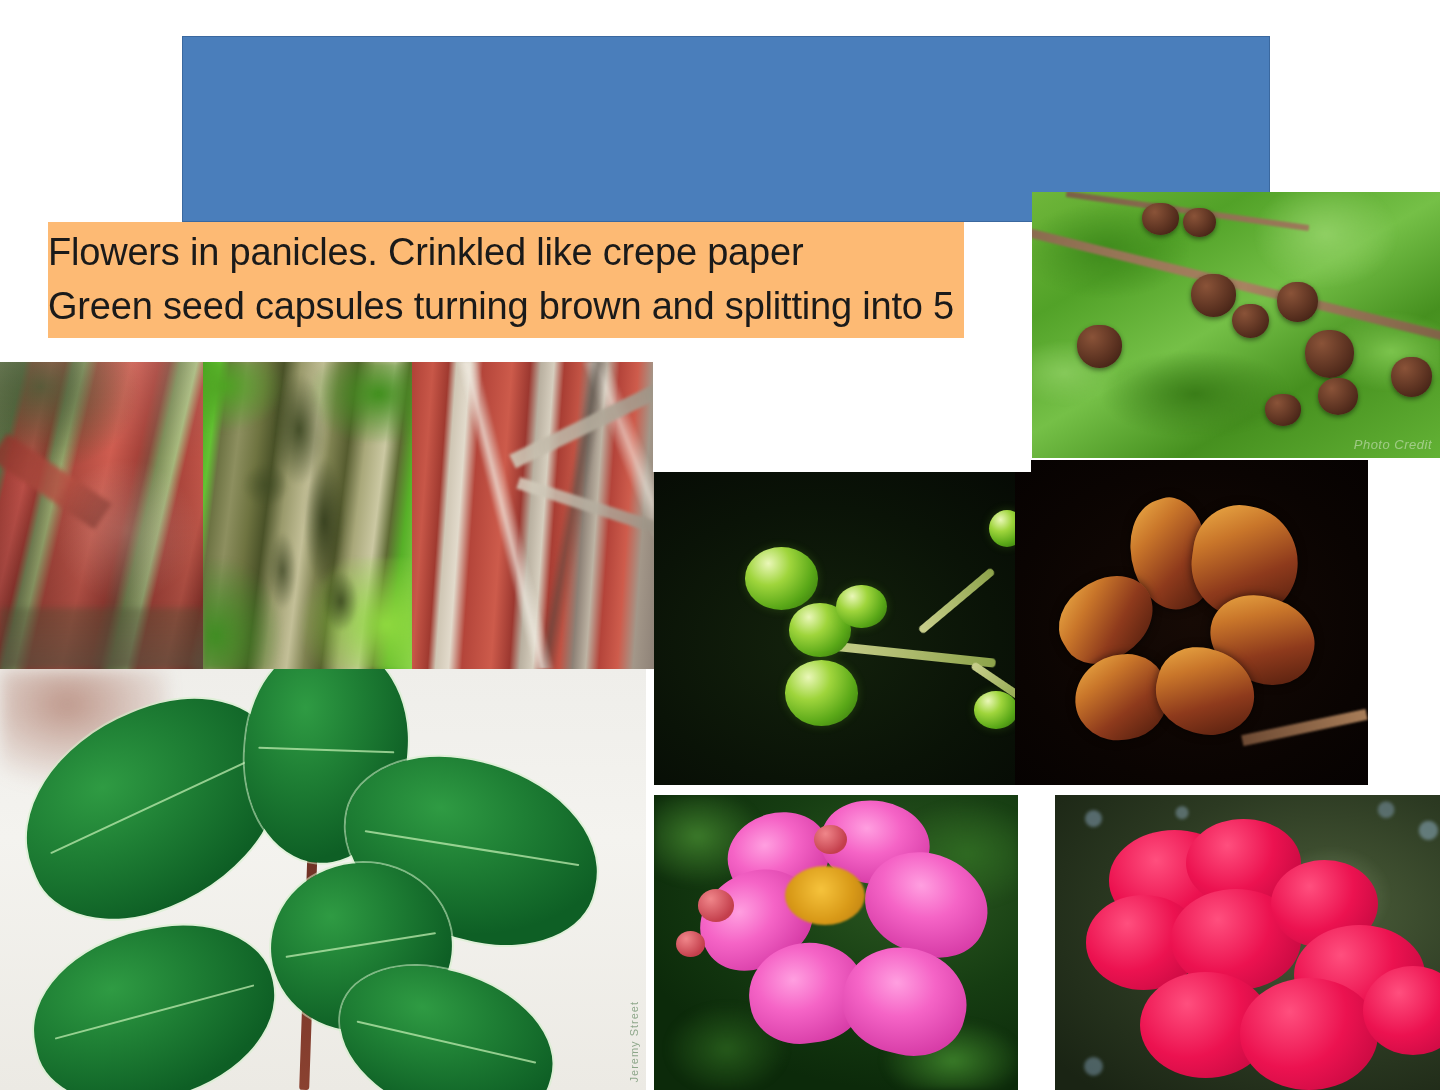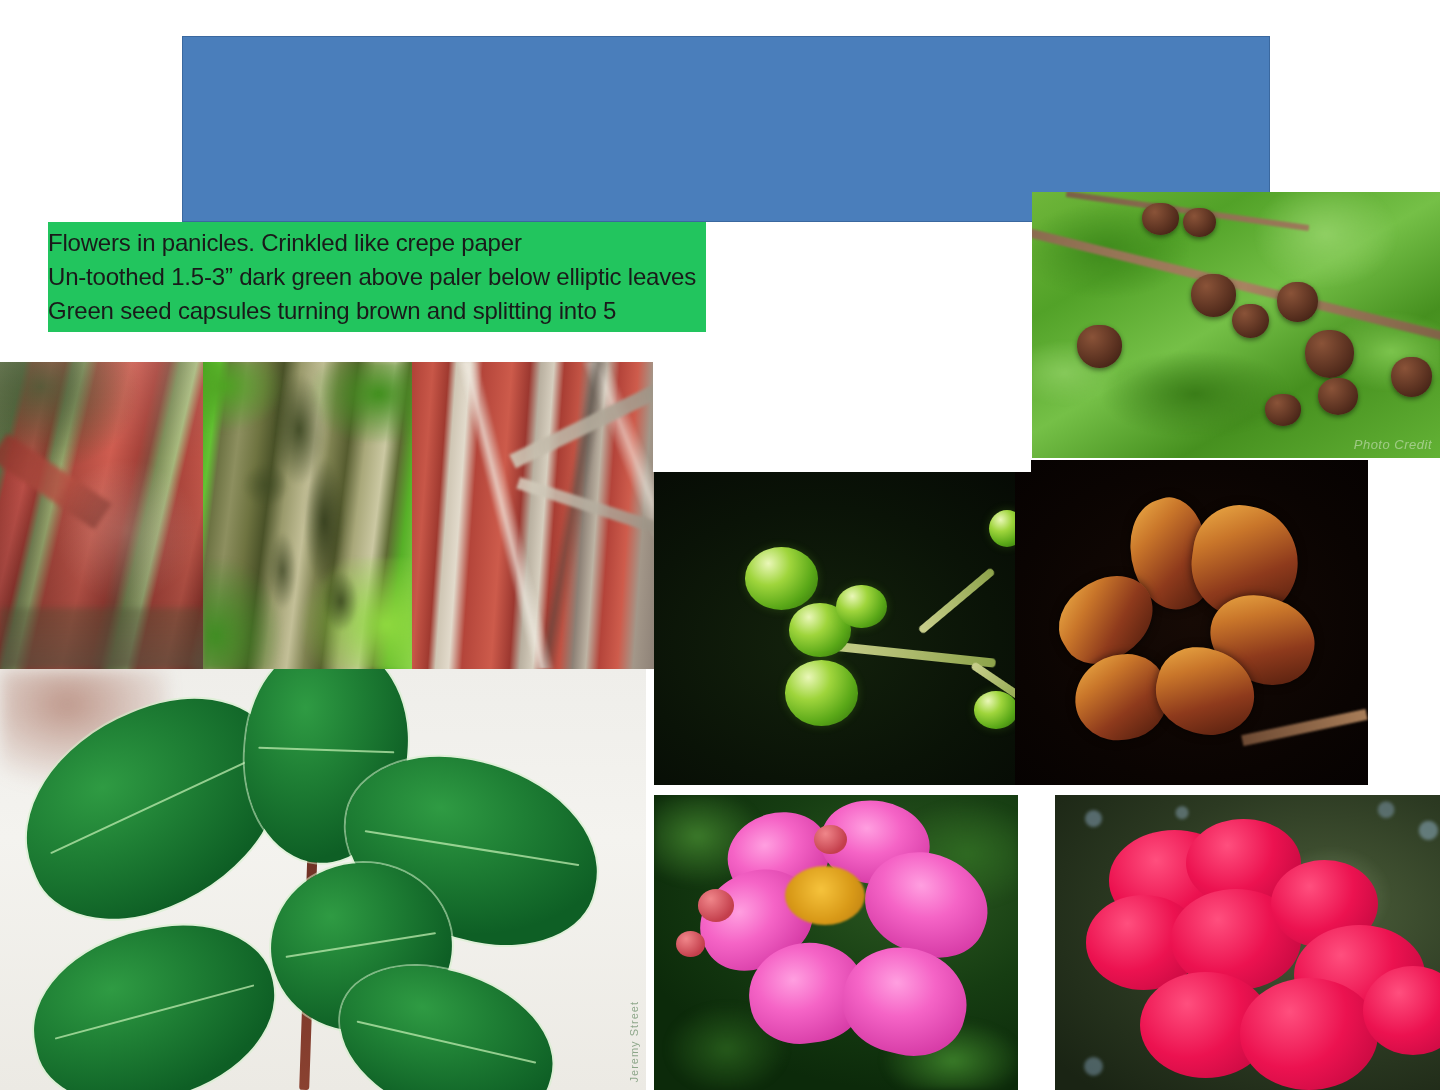--- a/index.html
+++ b/index.html
@@ -28,24 +28,24 @@
     height: 186px;
     background: #4a7ebb;
     border: 1px solid #3a689f;
     box-sizing: border-box;
   }
 
   
   .textblock {
     position: absolute;
     color: #1a1a1a;
-    font-size: 24px;
+    font-size: 38px;
     line-height: 1.42;
     letter-spacing: -0.2px;
-    background: #22c55e;
+    background: #fdba74;
     white-space: nowrap;
     z-index: 6;
   }
   #desc-text {
     left: 48px;
     top: 222px;
     padding: 4px 10px 4px 0;
   }
   #desc-text .line { display: block; }
 
@@ -393,21 +393,20 @@
       <div class="pod" style="left:57%;top:76%;width:9%;height:12%;"></div>
       <div class="pod" style="left:88%;top:62%;width:10%;height:15%;"></div>
     </div>
     <div id="pod-watermark">Photo Credit</div>
   </div>
 
   <div id="desc-bg"></div>
 
   <div class="textblock" id="desc-text">
     <span class="line">Flowers in panicles.  Crinkled like crepe paper</span>
-    <span class="line">Un-toothed 1.5-3” dark green above paler below elliptic leaves</span>
     <span class="line">Green seed capsules turning brown and splitting into 5</span>
   </div>
 
   <div class="photo" id="photo-bark-red">
     <div class="fork"></div>
     <div class="ground"></div>
     <div class="shade"></div>
   </div>
 
   <div class="photo" id="photo-bark-olive">

